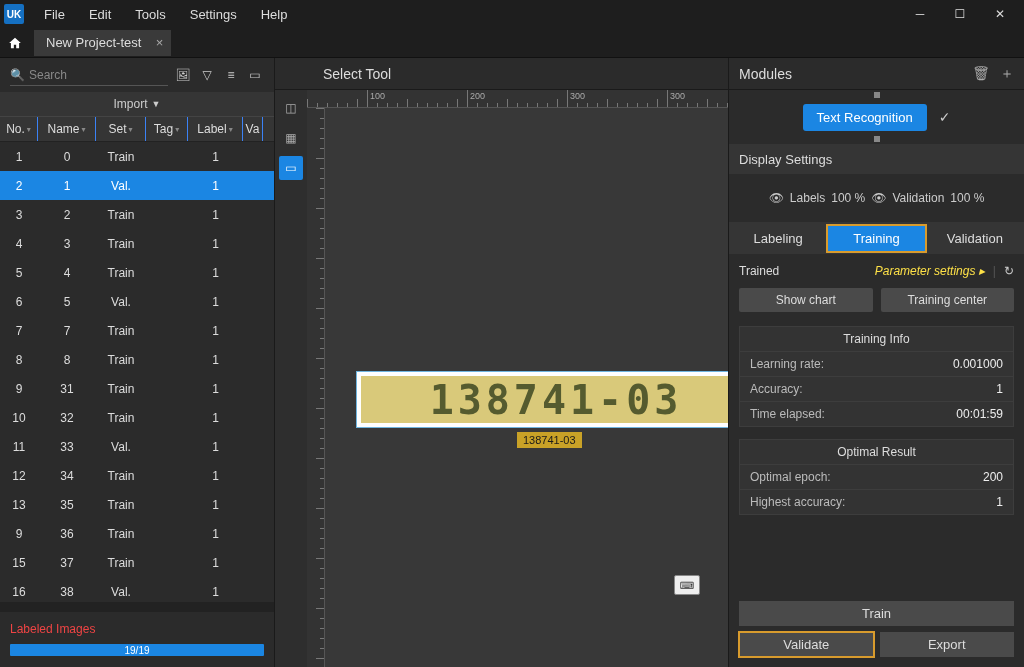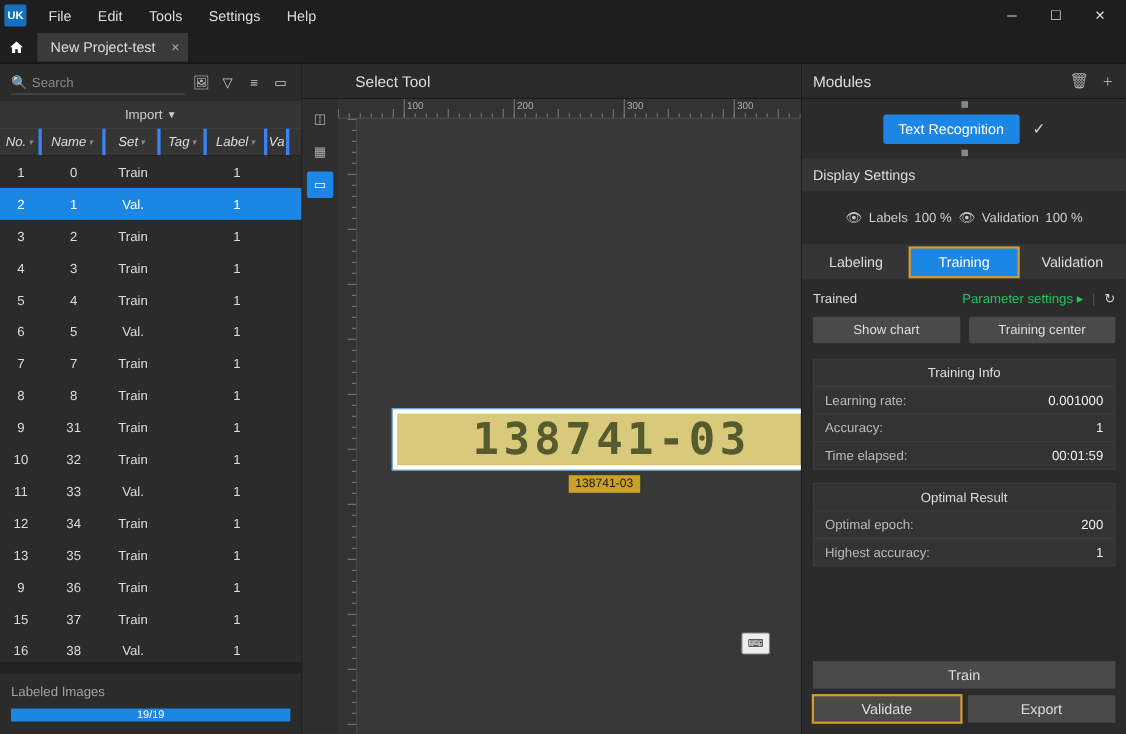--- a/index.html
+++ b/index.html
@@ -22,32 +22,32 @@
   .main { display: flex; height: calc(100% - 58px); }
 
   
   .left { width: 275px; background: #2b2b2b; display:flex; flex-direction:column; border-right:1px solid #1a1a1a;}
   .search-row { height: 34px; display:flex; align-items:center; padding:0 10px; gap:6px;}
   .search-box { flex:1; display:flex; align-items:center; background:transparent; border-bottom:1px solid #555; color:#aaa; gap:4px; height:22px; font-size:12px;}
   .icon-btn { width:18px; height:18px; display:flex; align-items:center; justify-content:center; cursor:pointer; color:#ccc;}
   .import-row { height:24px; display:flex; align-items:center; justify-content:center; color:#ccc; font-size:12px; gap:4px; background:#353535; cursor:pointer;}
   .table { flex:1; overflow:hidden; display:flex; flex-direction:column;}
   .thead { display:flex; height:26px; background:#353535; border-top:1px solid #444; border-bottom:1px solid #222;}
-  .th { display:flex; align-items:center; justify-content:center; border-right:3px solid #3b82f6; font-size:12px; gap:2px; padding:0 4px;font-style:italic;}
+  .th { display:flex; align-items:center; justify-content:center; border-right:1px solid #3b82f6; font-size:12px; gap:2px; padding:0 4px;}
   .th .sort { font-size:8px; color:#888;}
   .tbody { flex:1; overflow-y:auto;}
   .tbody::-webkit-scrollbar { width:12px;}
   .tbody::-webkit-scrollbar-track { background:#2b2b2b;}
   .tbody::-webkit-scrollbar-thumb { background:#555; border-radius:2px;}
   .tr { display:flex; height:29px; align-items:center;}
   .tr.selected { background:#1b86e3; color:#fff;}
   .td { display:flex; align-items:center; justify-content:center; font-size:12px;}
   .c-no{width:38px;} .c-name{width:58px;} .c-set{width:50px;} .c-tag{width:42px;} .c-label{width:55px;} .c-val{width:20px;}
   .labeled-bar { height:55px; padding:6px 10px; font-size:12px;}
-  .labeled-bar .label{ color:#a3a3a3; margin:4px 0 8px;}
+  .labeled-bar .label{ color:#ef4444; margin:4px 0 8px;}
   .progress { height:12px; background:#1b86e3; color:#fff; font-size:10px; display:flex; align-items:center; justify-content:center; border-radius:1px;}
 
   
   .center { flex:1; display:flex; flex-direction:column; background:#383838; position:relative;}
   .center-header{ height:32px; background:#2b2b2b; display:flex; align-items:center; padding-left:48px; font-size:14px; border-bottom:1px solid #1a1a1a;}
   .canvas-area{ flex:1; display:flex; position:relative; overflow:hidden;}
   .toolbox{ width:32px; background:#2e2e2e; display:flex; flex-direction:column; align-items:center; padding-top:6px; gap:6px;}
   .tool{ width:24px; height:24px; display:flex; align-items:center; justify-content:center; color:#aaa; cursor:pointer; border-radius:2px;}
   .tool.active{ background:#1b86e3; color:#fff;}
   .ruler-h{ position:absolute; top:0; left:32px; right:0; height:18px; background:#333; border-bottom:1px solid #555; overflow:hidden;}
@@ -69,21 +69,21 @@
   .btn-blue{ background:#1b86e3; color:#fff;}
   .check{ color:#ccc; font-size:14px;}
   .section-h{ background:#353535; height:30px; display:flex; align-items:center; padding:0 10px; font-size:13px;}
   .disp-row{ height:48px; display:flex; align-items:center; justify-content:center; gap:6px; font-size:12px; color:#ccc;}
   .eye{ font-size:12px;}
   .tabs{ display:flex; height:32px; background:#353535; align-items:center;}
   .tab{ flex:1; text-align:center; padding:6px 0; font-size:13px; cursor:pointer;}
   .tab.active{ background:#1b86e3; color:#fff;}
   .tab.highlight{ outline:2px solid #d89b2d; outline-offset:-1px;}
   .train-row{ display:flex; align-items:center; height:34px; padding:0 10px; font-size:12px; gap:8px;}
-  .train-row .psettings{ margin-left:auto; color:#22c55e; cursor:pointer;}
+  .train-row .psettings{ margin-left:auto; color:#fde047; cursor:pointer;font-style:italic;}
   .history-icon{ color:#ccc; cursor:pointer;}
   .btn-row{ display:flex; gap:8px; padding:0 10px 8px;}
   .gbtn{ flex:1; background:#4a4a4a; padding:5px 0; text-align:center; font-size:12px; border-radius:2px; cursor:pointer;}
   .info-box{ margin:6px 10px; background:#333; border:1px solid #3d3d3d;}
   .info-title{ text-align:center; padding:5px 0; font-size:12px;}
   .info-row{ display:flex; justify-content:space-between; padding:5px 10px; font-size:12px; color:#bbb; border-top:1px solid #3d3d3d;}
   .info-row .v{ color:#eee;}
   .bottom-btns{ margin-top:auto; padding:6px 10px 10px; display:flex; flex-direction:column; gap:6px;}
   .bbtn{ background:#4a4a4a; padding:5px 0; text-align:center; font-size:13px; cursor:pointer;}
   .brow{ display:flex; gap:6px;}

